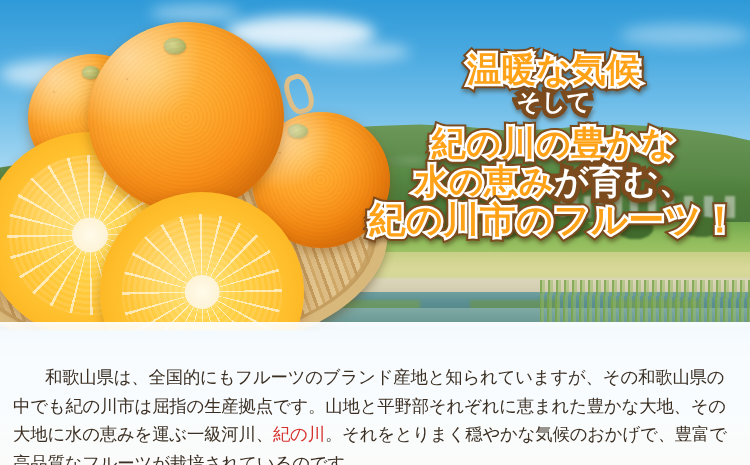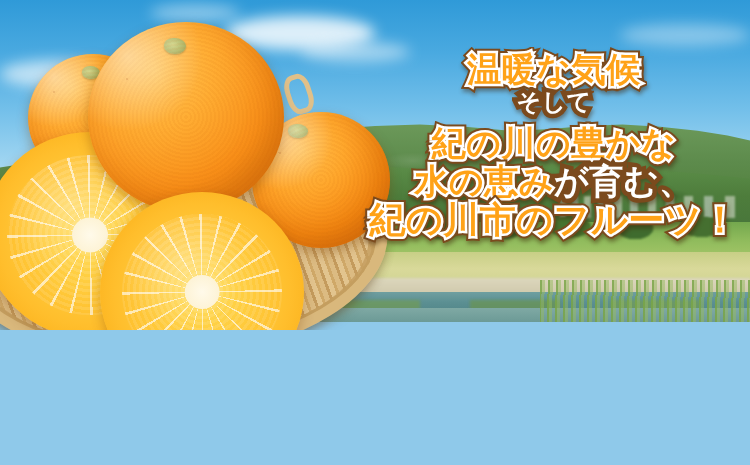--- a/index.html
+++ b/index.html
@@ -393,14 +393,20 @@
         <span class="tx">
           <span class="o-brown">紀の川市のフルーツ！</span>
           <span class="o-white">紀の川市のフルーツ！</span>
           <span class="fill fill-orange">紀の川市のフルーツ！</span>
         </span>
       </div>
 
     </div>
   </div>
 
+  <div id="panel">
+    <div class="panel-edge"></div>
+    <div id="panel-inner">
+      <span>和歌山県は、全国的にもフルーツのブランド産地と知られていますが、その和歌山県の中でも紀の川市は屈指の生産拠点です。山地と平野部それぞれに恵まれた豊かな大地、その大地に水の恵みを運ぶ一級河川、</span><span class="hi-red">紀の川</span><span>。それをとりまく穏やかな気候のおかげで、豊富で高品質なフルーツが栽培されているのです。</span>
+    </div>
+  </div>
 
 </div>
 
 </body></html>

